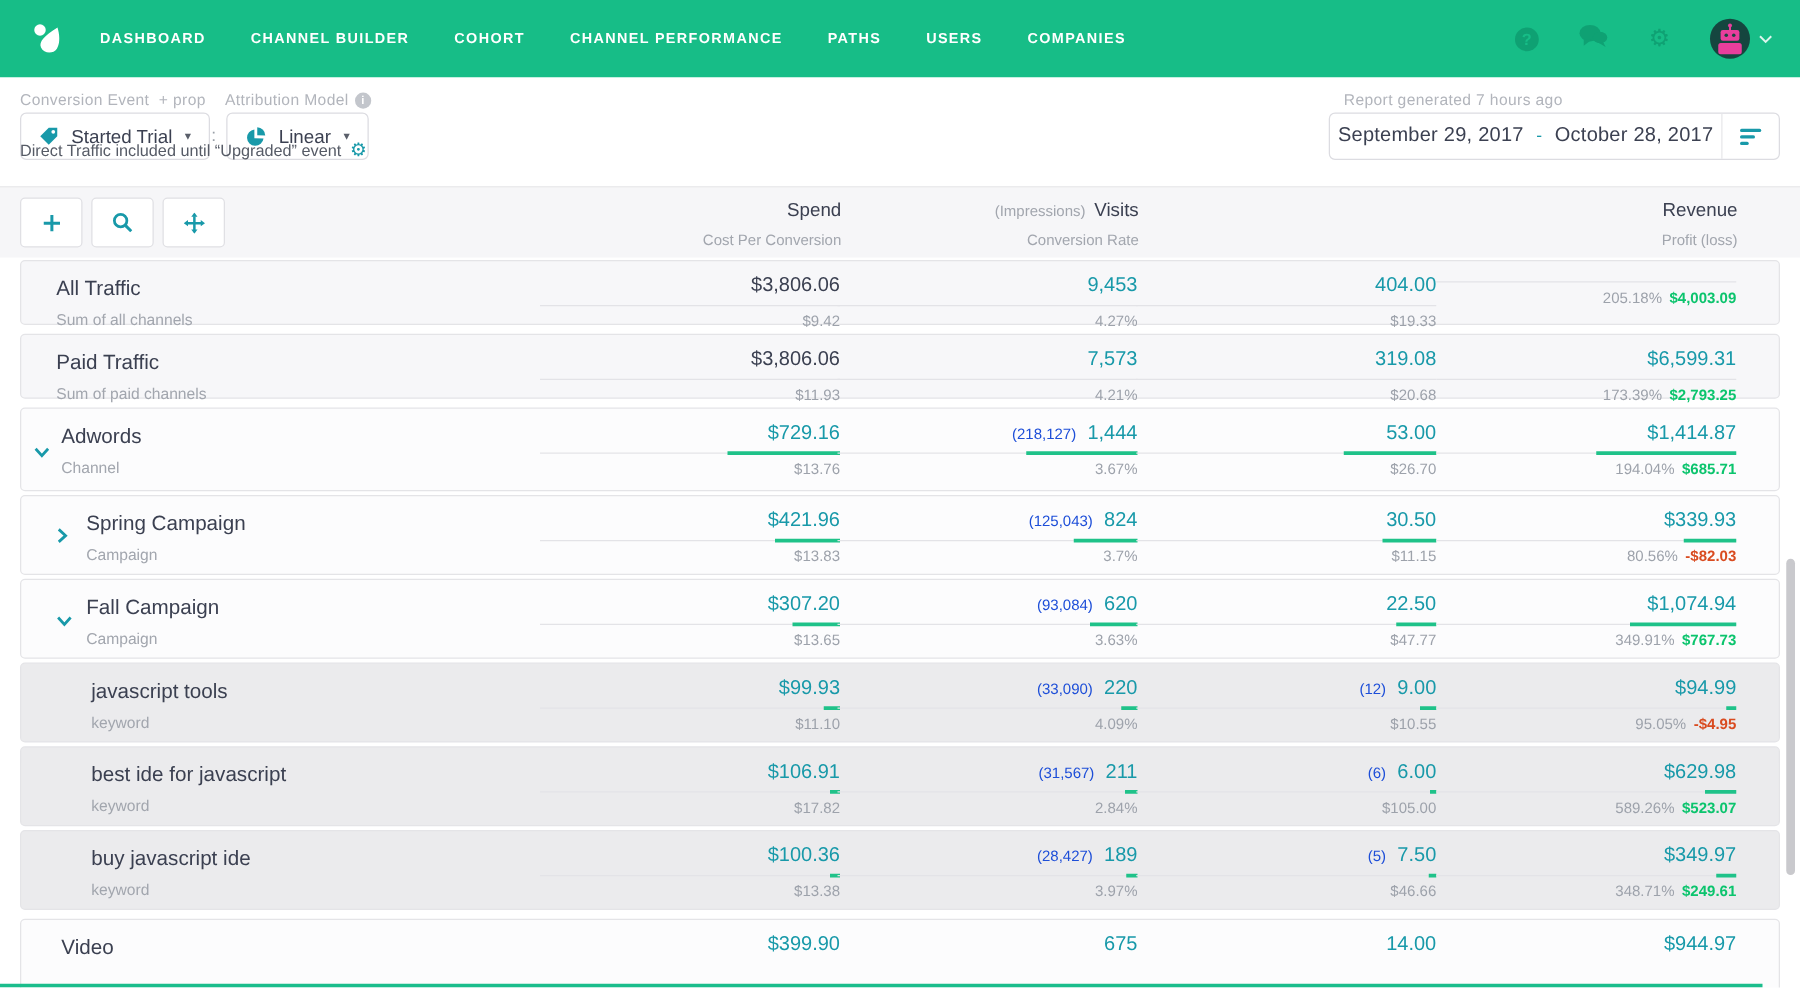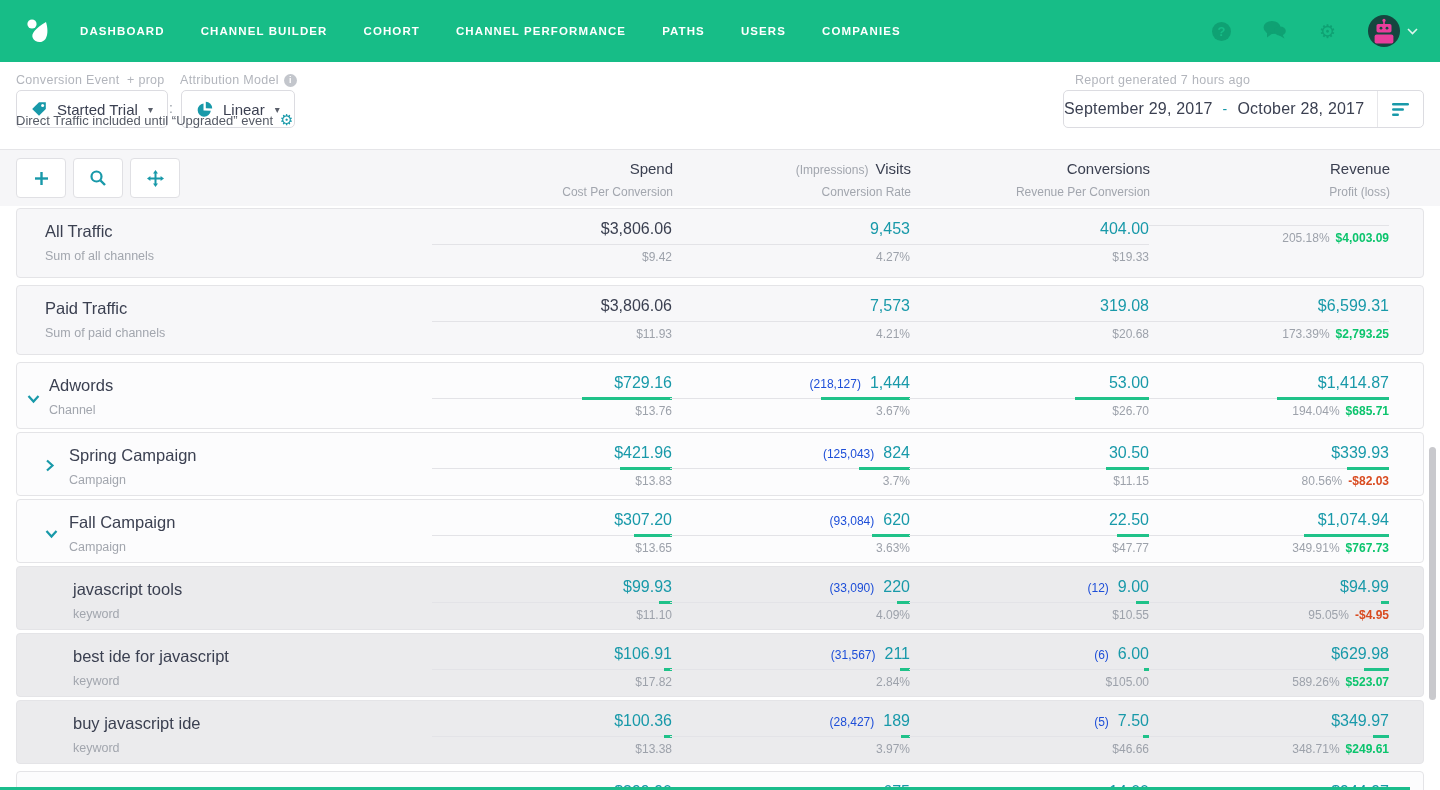--- a/index.html
+++ b/index.html
@@ -27,37 +27,37 @@
   .fbtn { position:absolute; top:28px; height:38px; border:1px solid #dcdce1; border-radius:5px; background:#fff;
     display:flex; align-items:center; gap:10px; padding:0 14px; font-size:15px; color:#3b4051; cursor:pointer; }
   .caret { font-size:10px; color:#5a5f6a; font-family:"DejaVu Sans",sans-serif; }
   .colon { position:absolute; left:169px; top:38px; color:#9aa0a8; font-size:14px; }
   .note { position:absolute; left:16px; top:51px; font-size:13px; color:#565b66; display:flex; align-items:flex-end; gap:7px; }
   .gear-teal { color:#1899a9; font-size:15px; font-family:"DejaVu Sans",sans-serif; line-height:1; }
   .info-i { display:inline-flex; width:13px; height:13px; border-radius:50%; background:#c3c6cc; color:#fff;
     font-size:9px; font-weight:bold; align-items:center; justify-content:center; margin-left:5px; vertical-align:1px; }
   .datebox { position:absolute; left:1063px; top:28px; width:361px; height:38px; border:1px solid #dcdce1;
     border-radius:5px; background:#fff; display:flex; align-items:center; cursor:pointer; }
-  .datebox .dates { flex:1; font-size:16px; color:#3b4051; letter-spacing:.2px; }
+  .datebox .dates { flex:1; text-align:center; font-size:16px; color:#3b4051; letter-spacing:.2px; }
   .datebox .dash { color:#1899a9; margin:0 10px; font-size:14px; }
   .datebox .ficon { width:46px; border-left:1px solid #e7e7ea; align-self:stretch; display:flex; align-items:center; justify-content:center; }
 
   
   .strip { height:56px; background:#f6f6f8; margin-bottom:2px; }
   .strip .inner { position:relative; margin:0 16px; height:100%; }
   .tbtn { position:absolute; top:8px; width:50px; height:40px; background:#fff; border:1px solid #e0e0e4;
     border-radius:4px; display:flex; align-items:center; justify-content:center; cursor:pointer; }
   .hc { position:absolute; top:10px; width:240px; text-align:right; }
   .hm { font-size:15px; color:#3b4051; }
   .hp { font-size:12px; color:#a2a6ae; margin-right:7px;text-align:right; }
   .hs { font-size:12px; color:#a2a6ae; margin-top:7px; }
 
   
   .card { position:relative; margin:0 16px; border:1px solid #e4e4e7; border-radius:4px; background:#fcfcfd; cursor:pointer; }
-  .sum  { background:#f7f7f9; height:70px; margin-bottom:7px; }
+  .sum  { background:#f7f7f9; height:52px; margin-bottom:7px; }
   .chn  { height:67px; margin-bottom:3px; }
   .cam  { height:64px; margin-bottom:3px; }
   .kw   { height:64px; background:#ebebed; margin-bottom:3px; }
   .kw-last { margin-bottom:7px; }
   .partial { height:70px; }
 
   .ttl { position:absolute; top:13px; }
   .sum .ttl { left:28px; }
   .chn .ttl { left:32px; }
   .cam .ttl { left:52px; }
@@ -207,24 +207,20 @@
     </div>
 
     <div class="hc c0">
       <div><span class="hm">Spend</span></div>
       <div class="hs">Cost Per Conversion</div>
     </div>
     <div class="hc c1">
       <div><span class="hp">(Impressions)</span><span class="hm">Visits</span></div>
       <div class="hs">Conversion Rate</div>
     </div>
-    <div class="hc c2">
-      <div><span class="hm">Conversions</span></div>
-      <div class="hs">Revenue Per Conversion</div>
-    </div>
     <div class="hc c3">
       <div><span class="hm">Revenue</span></div>
       <div class="hs">Profit (loss)</div>
     </div>
   </div>
 </div>
 
 <div class="card sum">
   <div class="ttl">
     <div class="nm">All Traffic</div>

